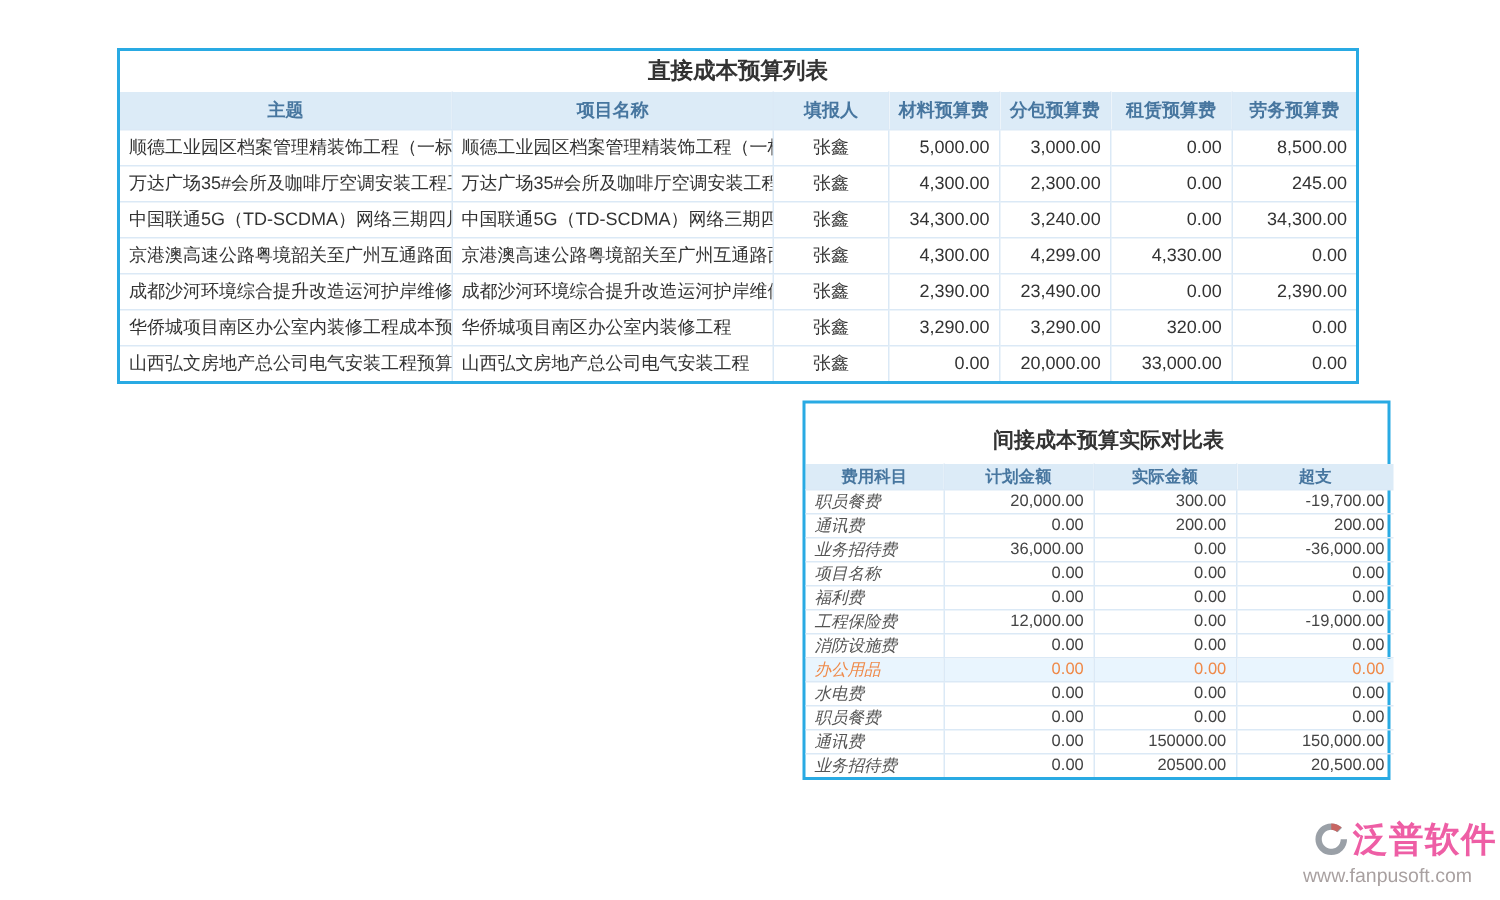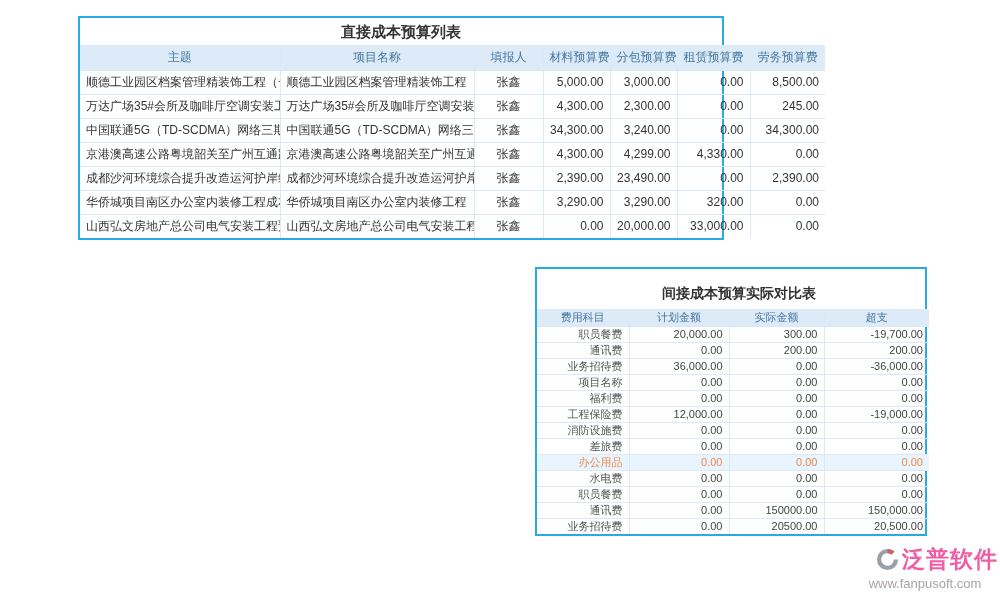--- a/index.html
+++ b/index.html
@@ -1,42 +1,42 @@
 <!DOCTYPE html>
 <html><head>
 <meta charset="utf-8">
 <style>
   * { margin:0; padding:0; box-sizing:border-box; }
   html,body { width:1000px; height:600px; }
   body { background:#fff; font-family:"Liberation Sans", sans-serif; position:relative; overflow:hidden; }
 
   .panel { position:absolute; border:2px solid #29aae3; background:#fff; }
-  .panel-direct { left:78px; top:16px; width:646px; }
+  .panel-direct { left:78px; top:32px; width:828px; }
   .panel-indirect { left:535px; top:267px; width:392px; }
 
   .panel-title { text-align:center; font-weight:bold; color:#333; }
   .panel-direct .panel-title { height:27px; line-height:27px; font-size:15px; }
   .panel-indirect .panel-title { height:40px; font-size:14px; display:flex; align-items:flex-end; justify-content:center; padding-bottom:6px;padding-left:16px; }
 
   table { border-collapse:collapse; width:100%; table-layout:fixed; }
-  th { background:#dcebf7; color:#47769f; font-weight:normal; }
+  th { background:#dcebf7; color:#47769f; font-weight:bold; }
   td, th { border-right:1px solid #dbe9f6; border-bottom:1px solid #dbe9f6; overflow:hidden; white-space:nowrap; padding:0 6px; }
   tr > *:last-child { border-right:none; }
   tbody tr:last-child td { border-bottom:none; }
 
   .panel-direct th { height:25px; font-size:12px; }
   .panel-direct td { height:24px; font-size:12px; color:#333; }
   .panel-indirect th { height:17px; font-size:11px; }
   .panel-indirect td { height:15.7px; font-size:11px; color:#444; }
 
   .link { color:#4095e0; cursor:pointer; }
   .left { text-align:left; }
   .center { text-align:center; }
   .num { text-align:right; }
-  td.label { text-align:right; color:#555; }
+  td.label { text-align:left; color:#555;font-style:italic; }
   .actual { color:#4095e0; }
   .over-red { color:#ee4343; }
   tr.hl { background:#e9f5fe; }
   tr.hl td, tr.hl td.label, tr.hl td.actual, tr.hl td.over-red { color:#ef8a4a; }
 
   .watermark { position:absolute; left:852px; top:544px; width:146px; opacity:.88; }
   .wm-brand { display:flex; align-items:center; justify-content:flex-end; gap:3px; }
   .wm-text { font-size:23px; font-weight:bold; color:#ec4899; letter-spacing:1px; }
   .wm-url { text-align:center; font-size:13px; color:#9d9494; margin-top:1px; }
 </style>
@@ -187,26 +187,20 @@
           <td class="num">12,000.00</td>
           <td class="num actual">0.00</td>
           <td class="num">-19,000.00</td>
         </tr>
         <tr>
           <td class="label">消防设施费</td>
           <td class="num">0.00</td>
           <td class="num actual">0.00</td>
           <td class="num">0.00</td>
         </tr>
-        <tr>
-          <td class="label">差旅费</td>
-          <td class="num">0.00</td>
-          <td class="num actual">0.00</td>
-          <td class="num">0.00</td>
-        </tr>
         <tr class="hl">
           <td class="label">办公用品</td>
           <td class="num">0.00</td>
           <td class="num actual">0.00</td>
           <td class="num">0.00</td>
         </tr>
         <tr>
           <td class="label">水电费</td>
           <td class="num">0.00</td>
           <td class="num actual">0.00</td>

